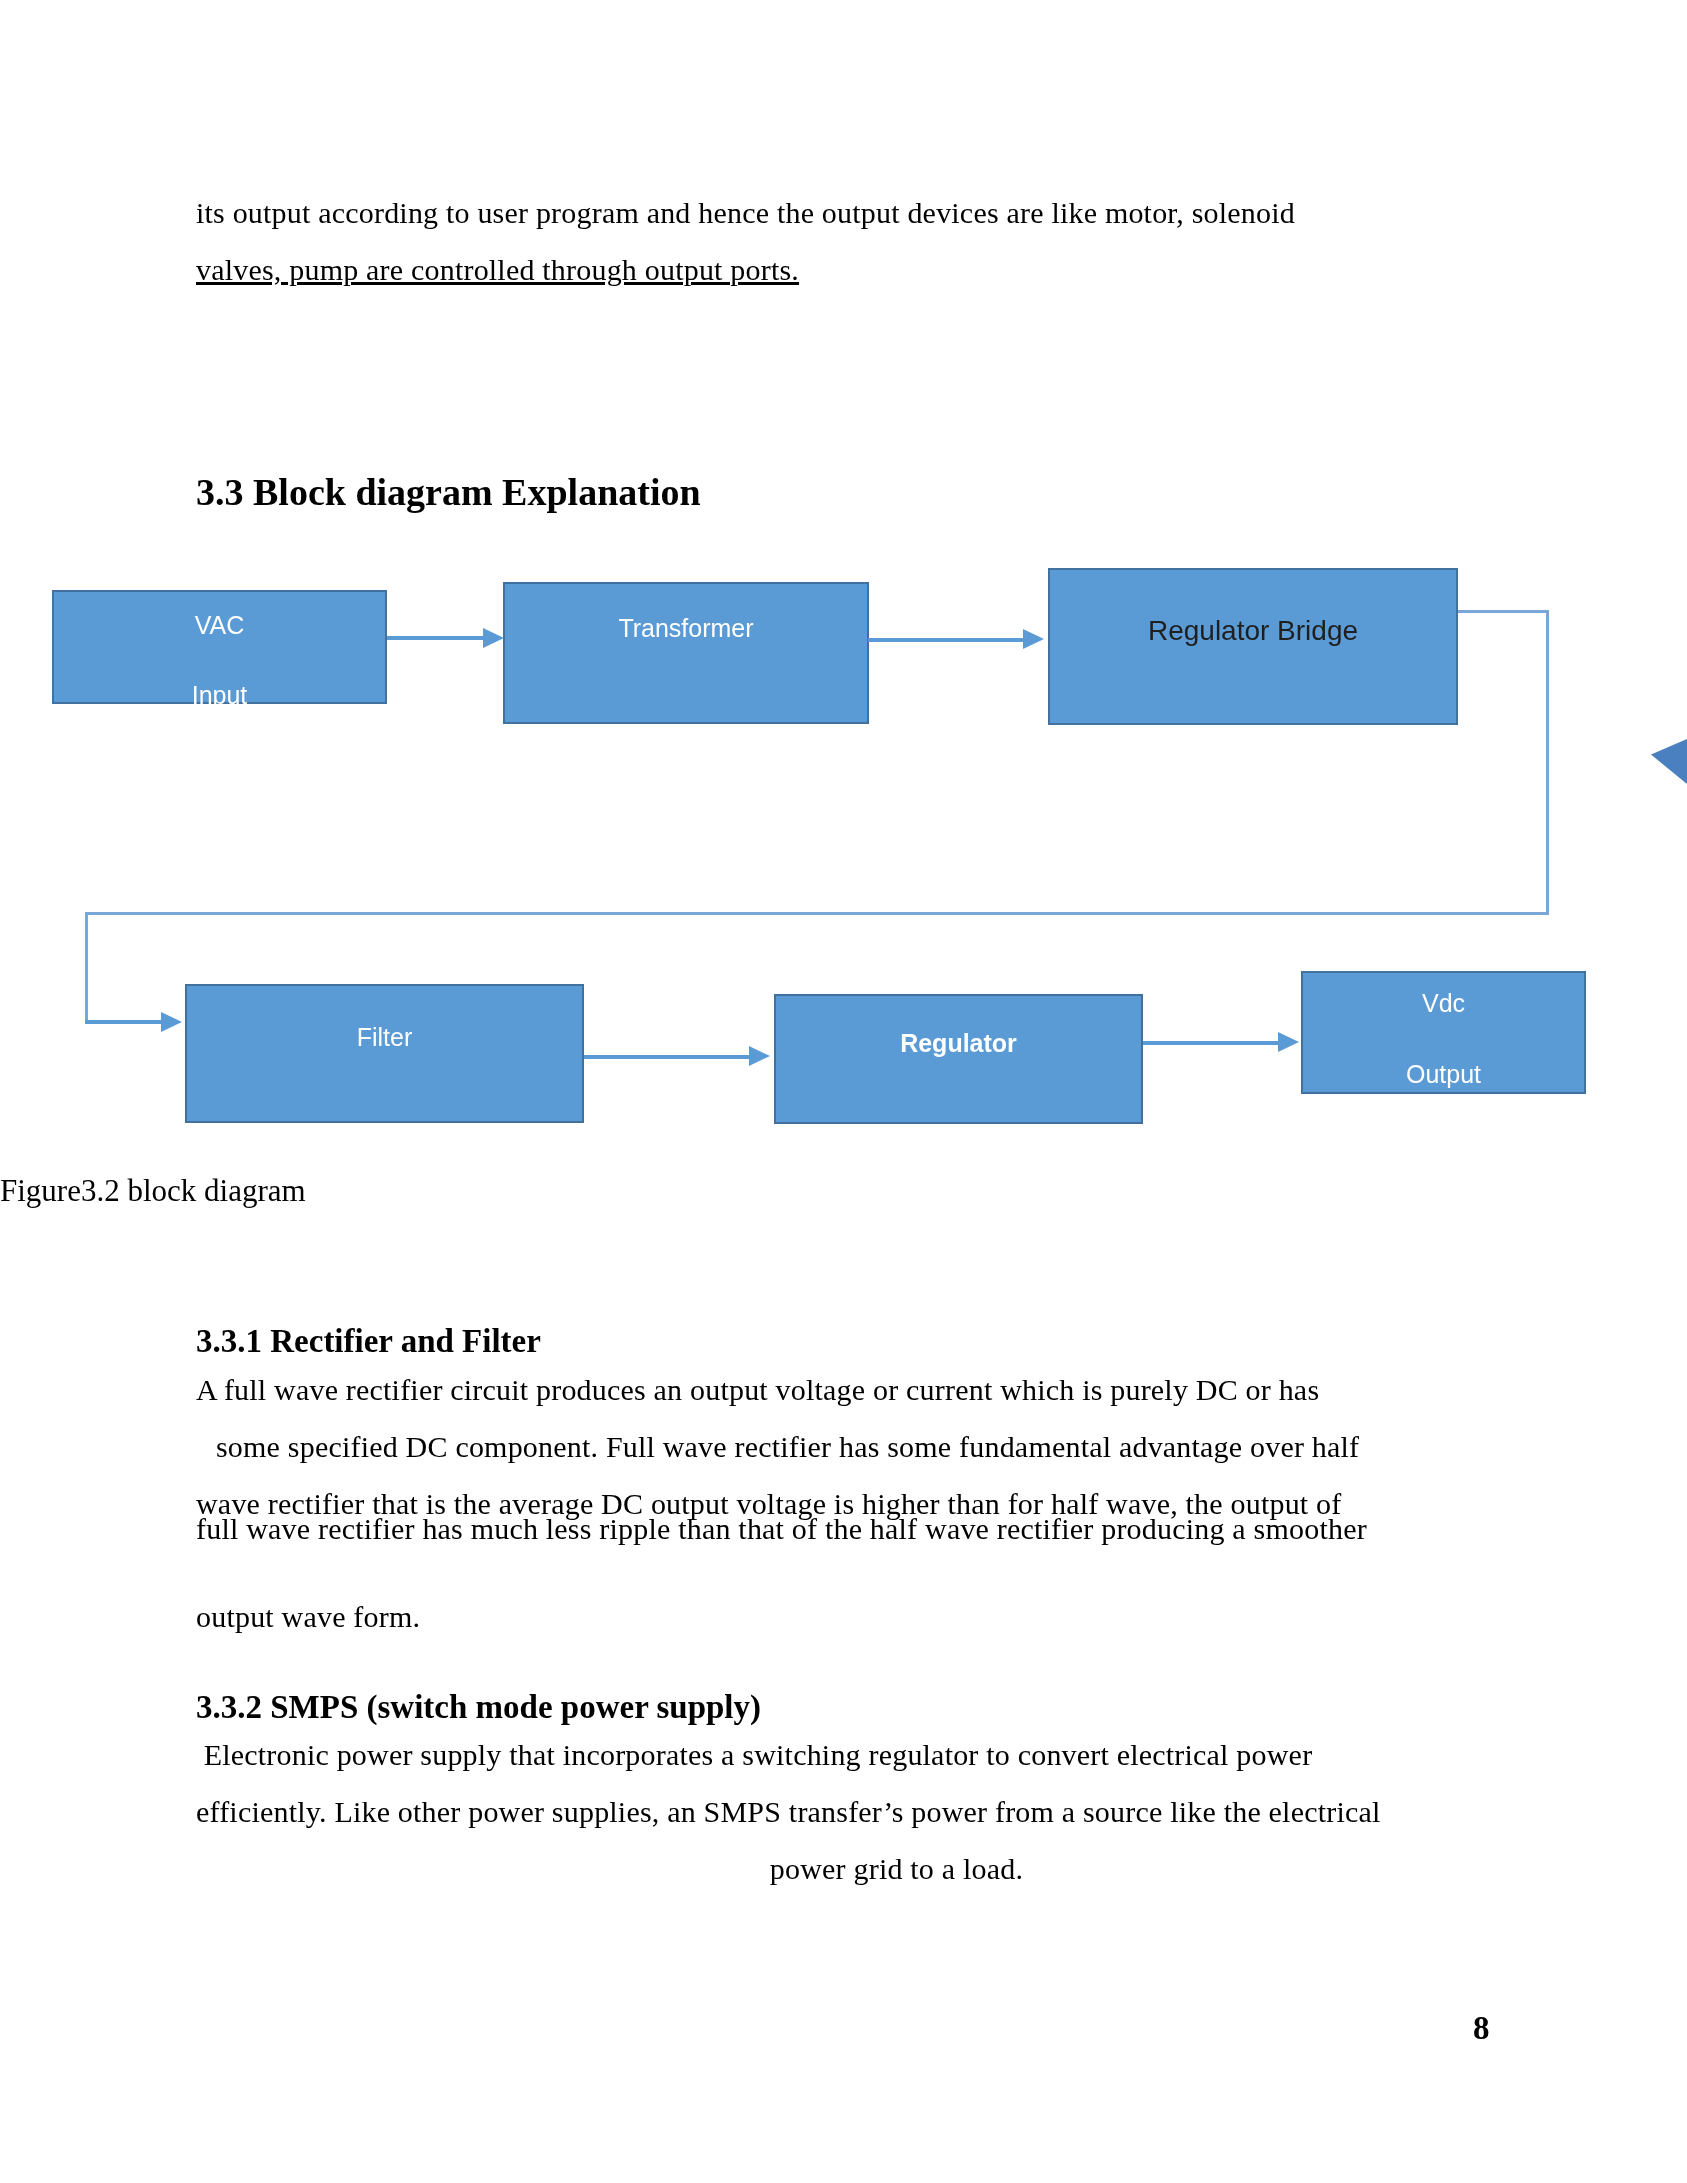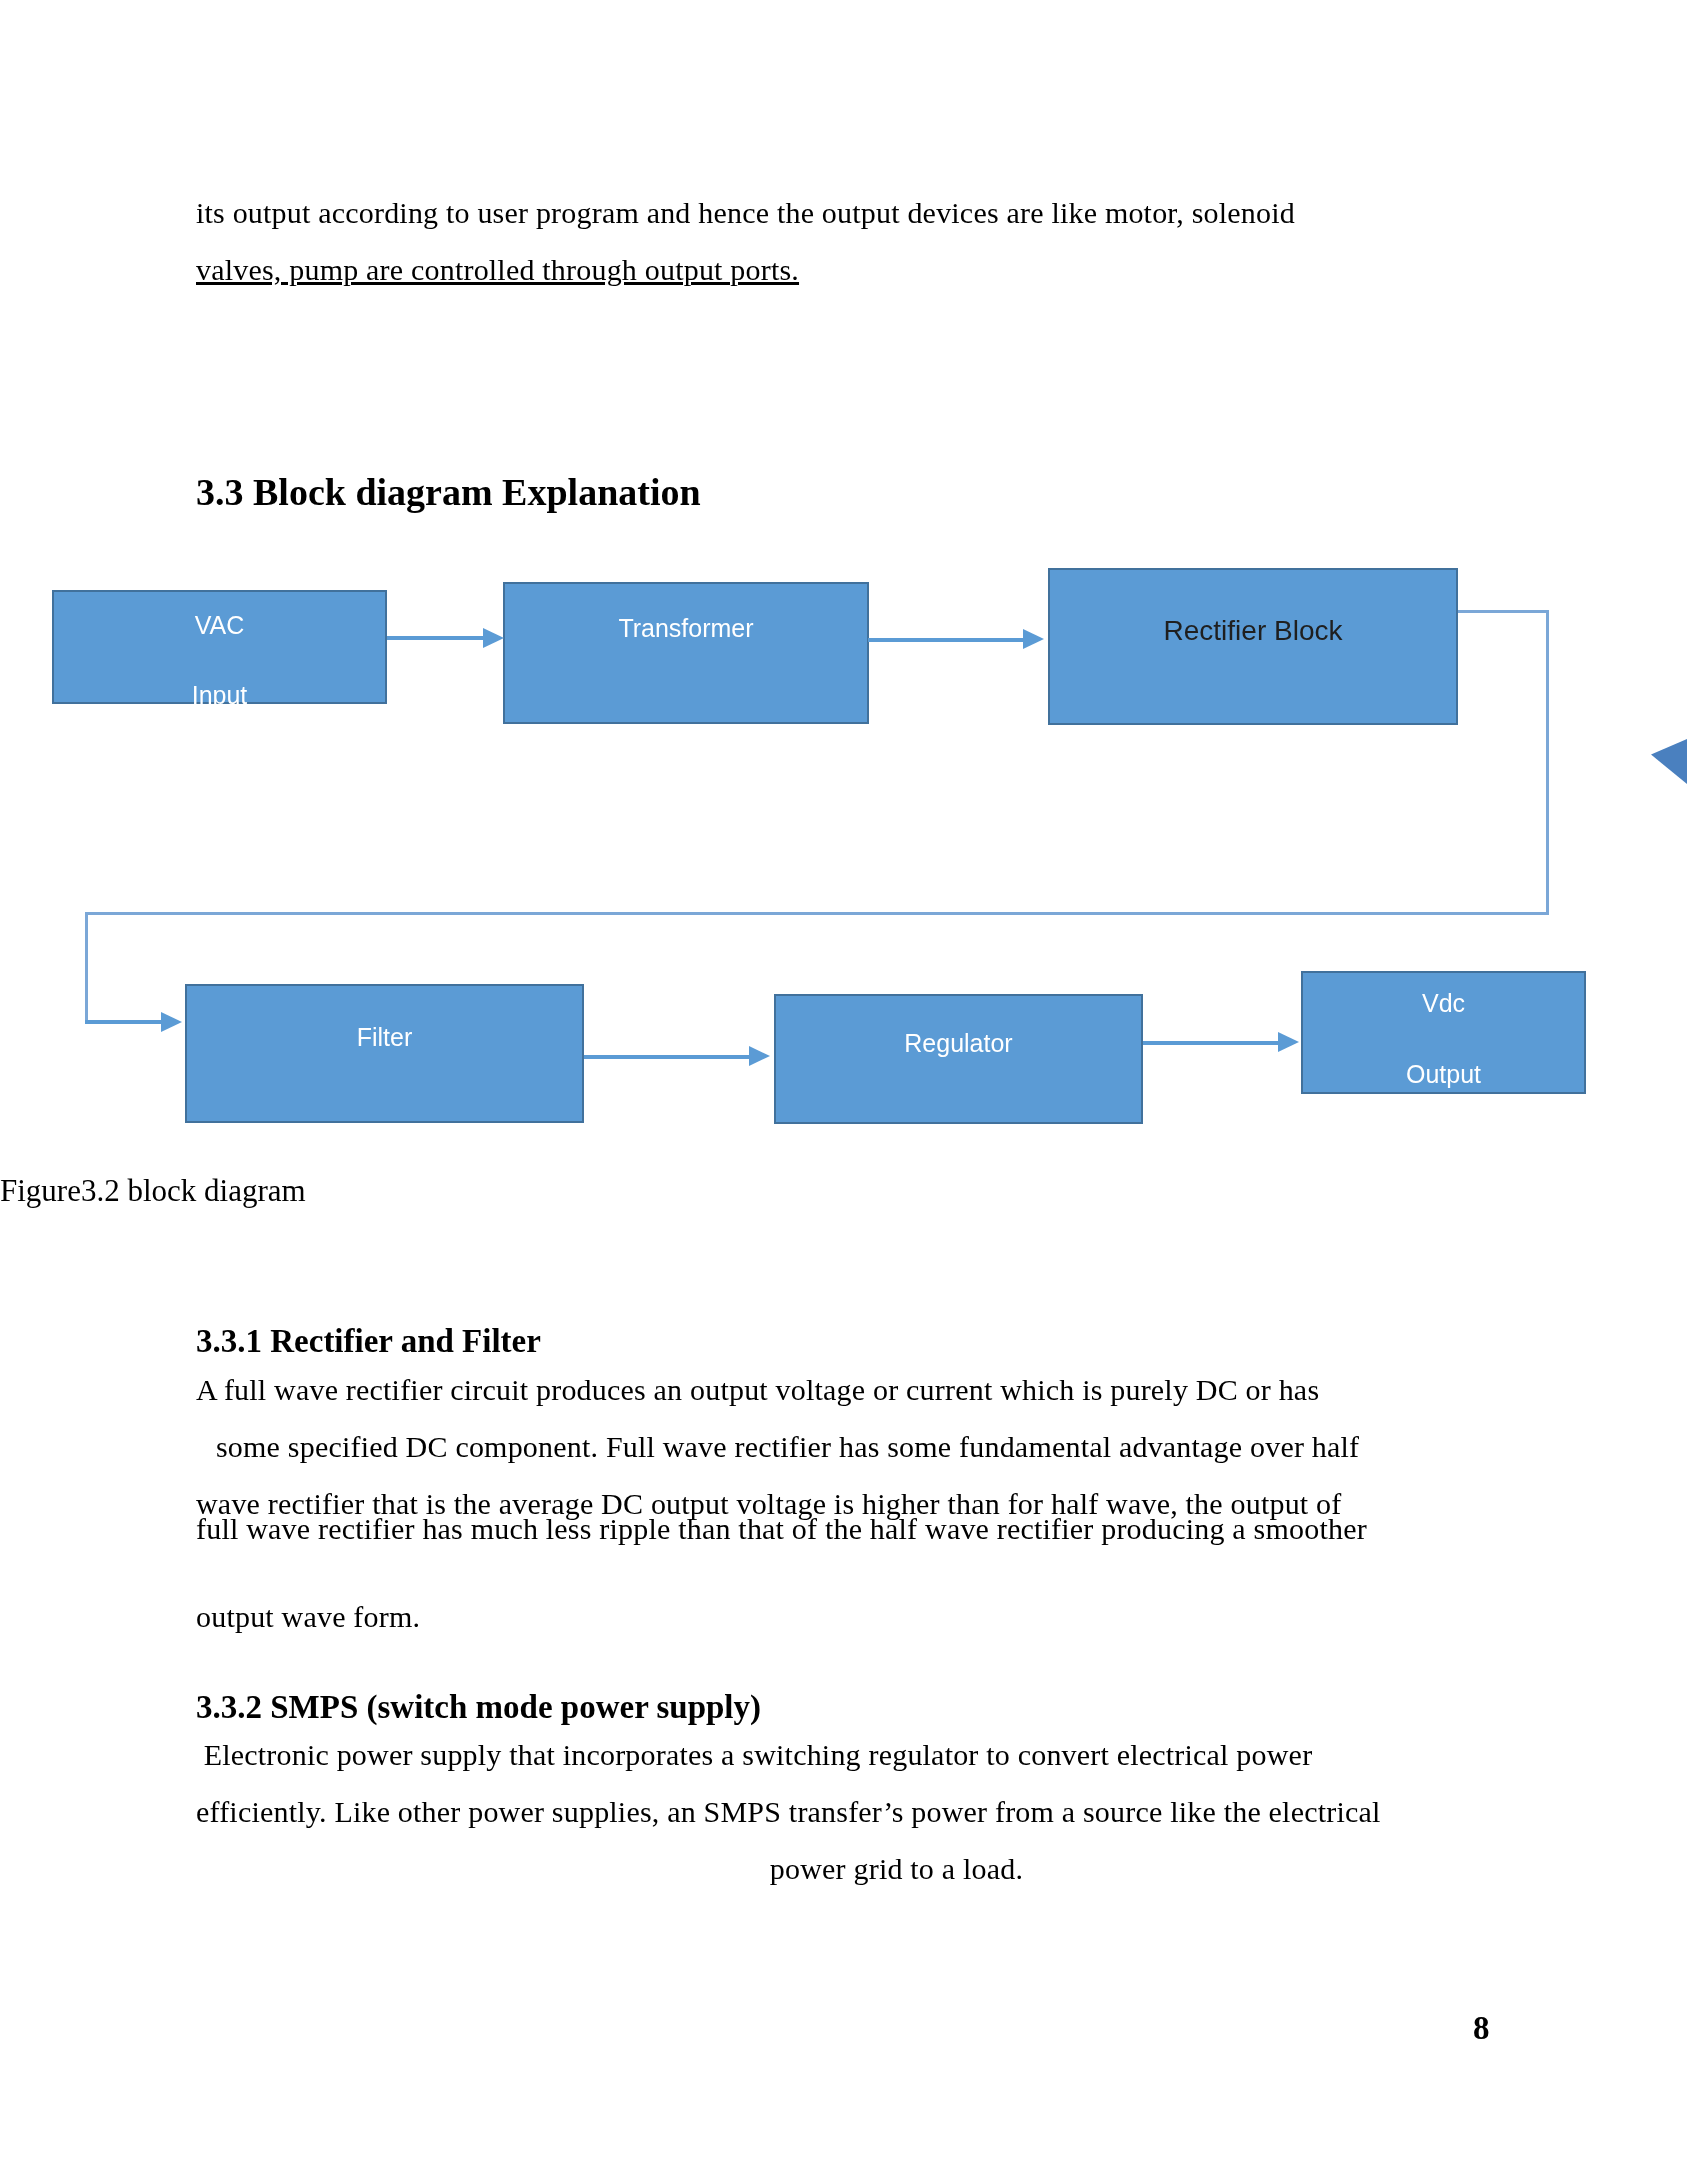--- a/index.html
+++ b/index.html
@@ -59,28 +59,28 @@
     <div class="box" style="left:52px;top:590px;width:335px;height:114px;padding-top:18px;">
       <span>VAC</span>
       <span style="margin-top:40px;">Input</span>
     </div>
 
     <div class="box" style="left:503px;top:582px;width:366px;height:142px;padding-top:29px;">
       <span>Transformer</span>
     </div>
 
     <div class="box" style="left:1048px;top:568px;width:410px;height:157px;padding-top:46px;font-size:28px;color:var(--rectifier_label);">
-      <span>Rectifier Block</span>
+      <span>Regulator Bridge</span>
     </div>
 
     <div class="box" style="left:185px;top:984px;width:399px;height:139px;padding-top:36px;">
       <span>Filter</span>
     </div>
 
-    <div class="box" style="left:774px;top:994px;width:369px;height:130px;padding-top:32px;">
+    <div class="box" style="left:774px;top:994px;width:369px;height:130px;padding-top:32px;font-weight:bold;">
       <span>Regulator</span>
     </div>
 
     <div class="box" style="left:1301px;top:971px;width:285px;height:123px;padding-top:15px;">
       <span>Vdc</span>
       <span style="margin-top:41px;">Output</span>
     </div>
 
     <div class="stem" style="left:387px;top:636px;width:99px;"></div>
     <div class="head" style="left:483px;top:628px;"></div>

